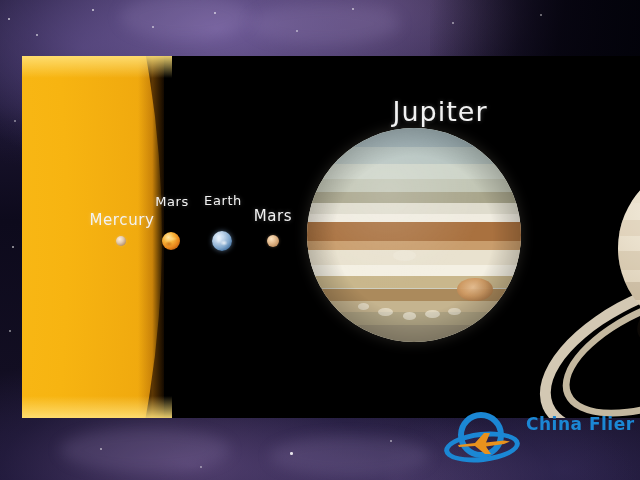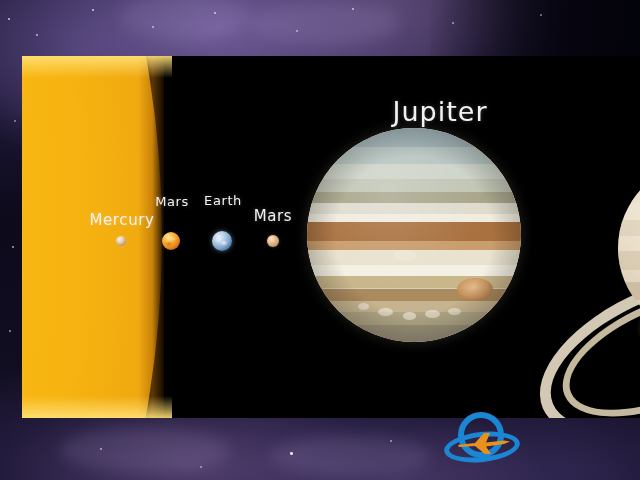--- a/index.html
+++ b/index.html
@@ -353,16 +353,17 @@
 
   <div id="logo">
     <div class="logo-mark">
       <div class="logo-ring-circle"></div>
       <div class="logo-ring-ellipse"></div>
       <svg class="logo-plane" viewBox="0 0 112 48">
         <path d="M4 30 L38 26 L56 6 L68 6 L60 25 L96 21 L108 23 L96 28 L60 33 L70 48 L58 48 L38 32 L6 34 Z" fill="#e8921d"></path>
       </svg>
     </div>
     <div class="logo-text">
+      <div class="logo-en">China Flier</div>
     </div>
   </div>
 
 </div>
 
 </body></html>

